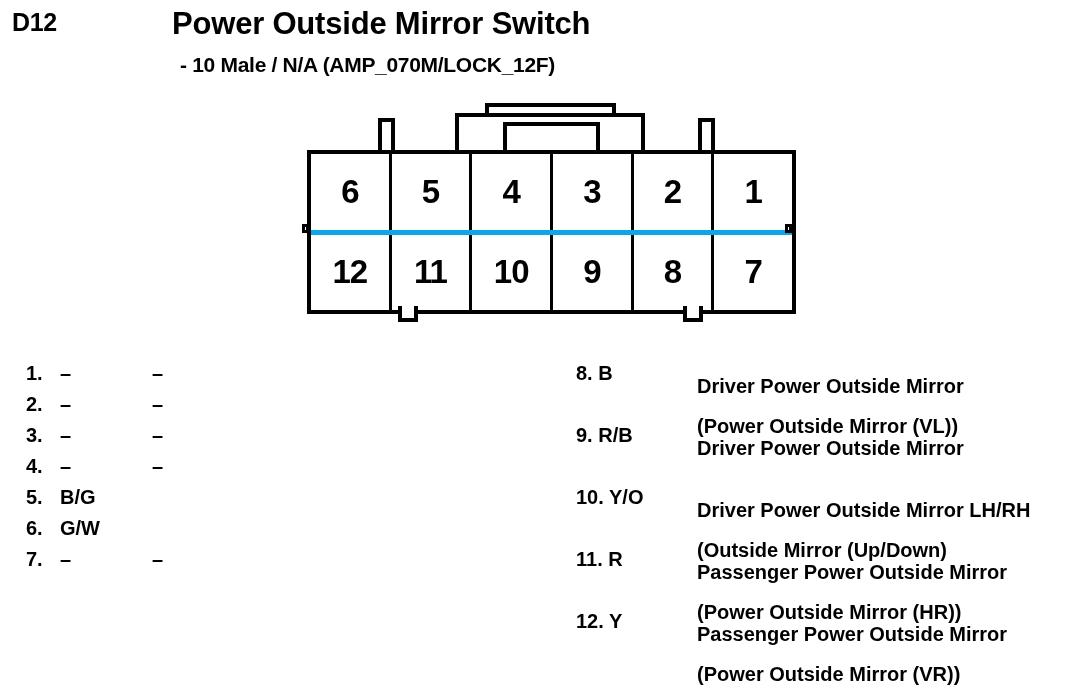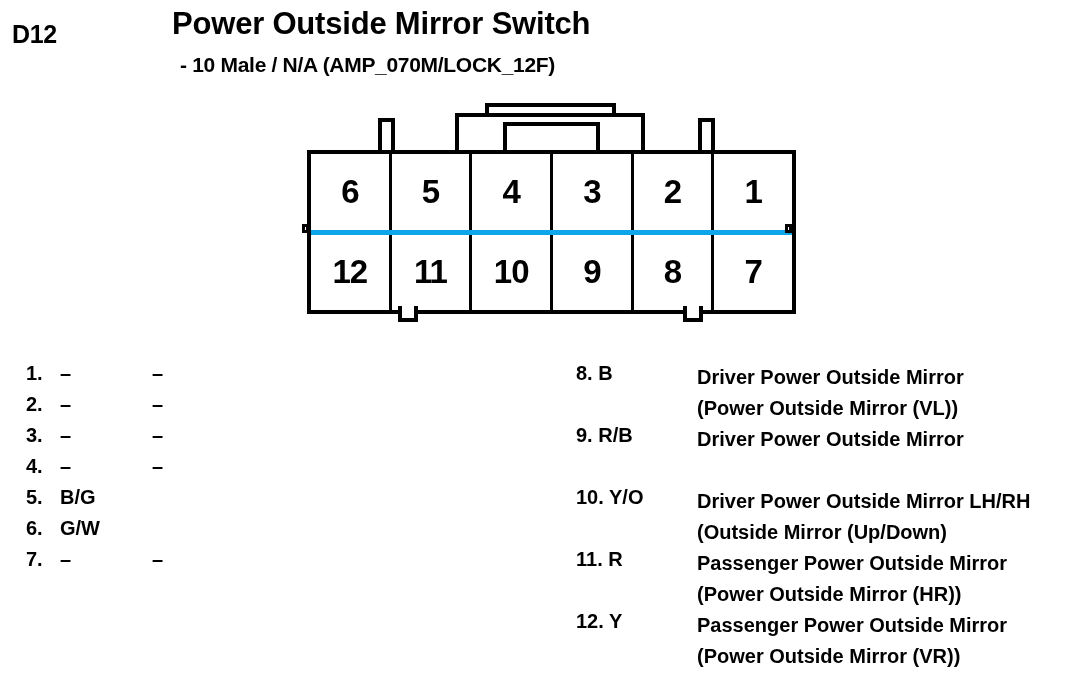--- a/index.html
+++ b/index.html
@@ -17,21 +17,20 @@
   }
 
   
   #connector-code {
     position: absolute;
     left: 12px;
     top: 8px;
     font-size: 25px;
     font-weight: bold;
     letter-spacing: -0.3px;
-    margin-top: 12px;
   }
   #connector-title {
     position: absolute;
     left: 172px;
     top: 6px;
     font-size: 31px;
     font-weight: bold;
     letter-spacing: -0.2px;
     white-space: nowrap;
   }
@@ -214,20 +213,21 @@
     width: 110px;
     text-align: left;
   }
   #pin-list-right .pin-desc-block {
     position: absolute;
     left: 121px;
     top: 0;
   }
   #pin-list-right .desc-line {
     line-height: 31px;
+    margin-top: 9px;
   }
 </style>
 </head>
 <body>
 
 <div id="connector-code">D12</div>
 <div id="connector-title">Power Outside Mirror Switch</div>
 <div id="connector-subtitle">- 10 Male / N/A (AMP_070M/LOCK_12F)</div>
 
 <div id="connector-diagram">

